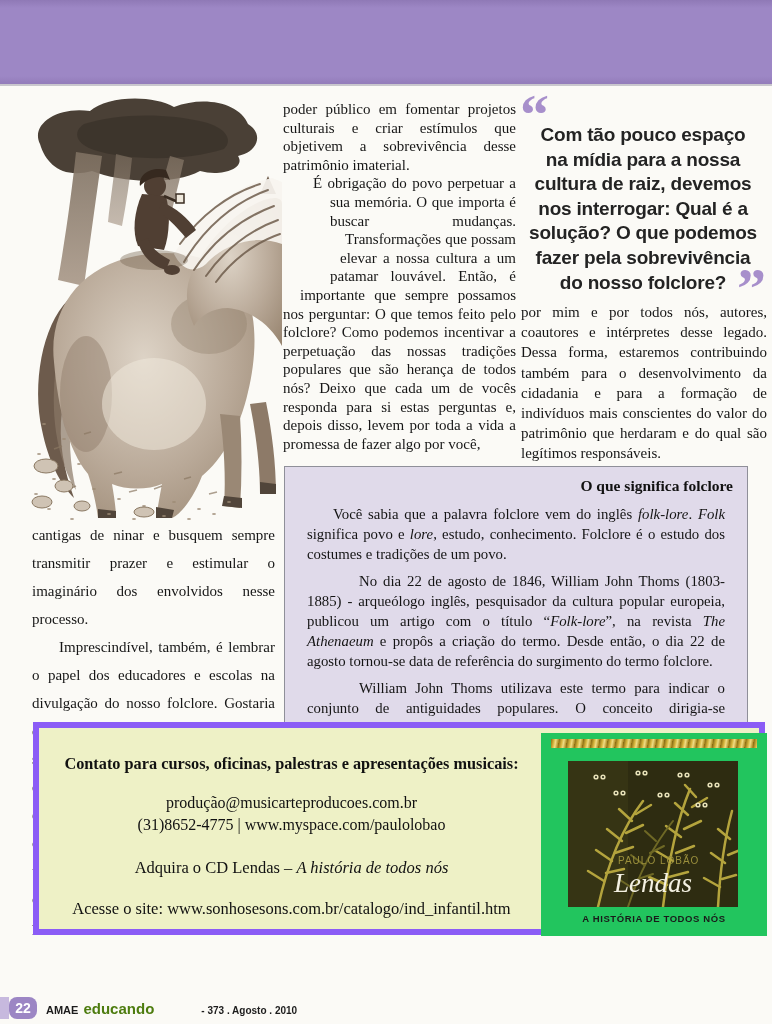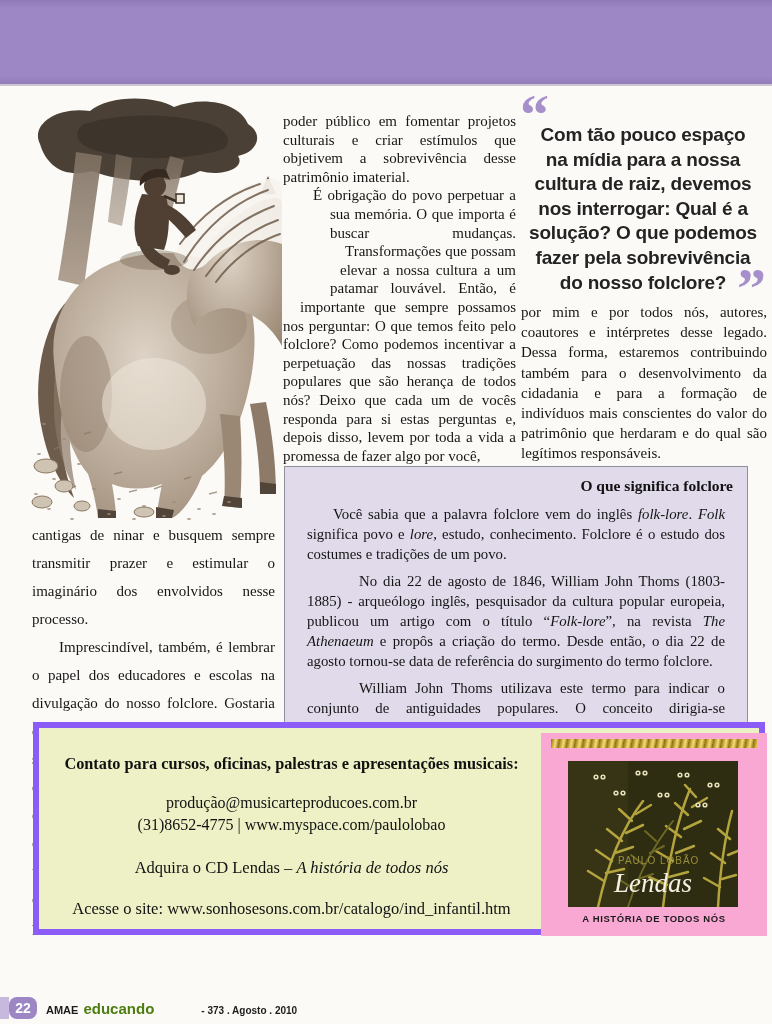--- a/index.html
+++ b/index.html
@@ -7,21 +7,21 @@
         font-family:"Liberation Serif",serif;}
 
   .topbar{position:absolute;left:0;top:0;width:772px;height:86px;
           background:linear-gradient(180deg,#8f79b6 0,#9d87c5 8px,#9d87c5 76px,#937cba 100%);
           border-bottom:2px solid #c9c7cd;box-sizing:border-box;}
 
   .illus{position:absolute;left:24px;top:94px;}
 
   .col{position:absolute;text-align:justify;color:#161616;}
   .col p{margin:0;}
-  .col-mid{left:283px;top:112px;width:233px;font-size:15px;line-height:18.6px;}
+  .col-mid{left:283px;top:100px;width:233px;font-size:15px;line-height:18.6px;}
   .col-right{left:521px;top:302px;width:246px;font-size:15px;line-height:20.2px;}
   .col-left{left:32px;top:521px;width:243px;font-size:15px;line-height:28px;}
   .ind{text-indent:27px;}
   .intr{float:left;clear:left;height:18.6px;}
   .i1{width:30px}.i2{width:17px}.i3{width:47px}.i4{width:62px}
   .i5{width:57px}.i6{width:47px}.i7{width:17px}
 
   .pullquote{position:absolute;left:518px;top:92px;width:250px;height:208px;}
   .qmark{position:absolute;font-family:"Liberation Serif",serif;font-weight:bold;
          font-size:58px;color:#a78fcb;line-height:1;}
@@ -45,21 +45,21 @@
   .contactbox{position:absolute;left:33px;top:722px;width:732px;height:213px;
               background:#eef1c6;border:6px solid #8b5cf6;box-sizing:border-box;}
   .c-left{position:absolute;left:0;top:0;width:505px;text-align:center;color:#111;}
   .c-head{margin-top:26px;font-weight:bold;font-size:16.3px;}
   .c-line{font-size:16px;line-height:21.5px;}
   .c-line.first{margin-top:18px;}
   .c-cdline{margin-top:23px;font-size:16.5px;}
   .c-cdline i,.c-site i{font-style:italic;}
   .c-site{margin-top:21px;font-size:16.5px;}
 
-  .cdcard{position:absolute;left:502px;top:5px;width:226px;height:203px;background:#f9a8d4;}
+  .cdcard{position:absolute;left:502px;top:5px;width:226px;height:203px;background:#22c55e;}
   .goldband{position:absolute;left:10px;right:10px;top:6px;height:9px;
             background:repeating-linear-gradient(100deg,#8a6d14 0,#d4b33c 3px,#f0dc82 5px,#a9871e 8px);}
   .cdart{position:absolute;left:27px;top:28px;}
   .cdcaption{position:absolute;left:0;right:0;top:180px;text-align:center;
              font-family:"Liberation Sans",sans-serif;font-weight:bold;font-size:9.5px;
              letter-spacing:0.6px;color:#1a1a1a;}
 
   .pagenostrip{position:absolute;left:0;top:997px;width:9px;height:22px;background:#c7b9de;}
   .pageno{position:absolute;left:9px;top:997px;width:28px;height:22px;background:#9c86c4;
           color:#fff;font-family:"Liberation Sans",sans-serif;font-weight:bold;font-size:14px;

